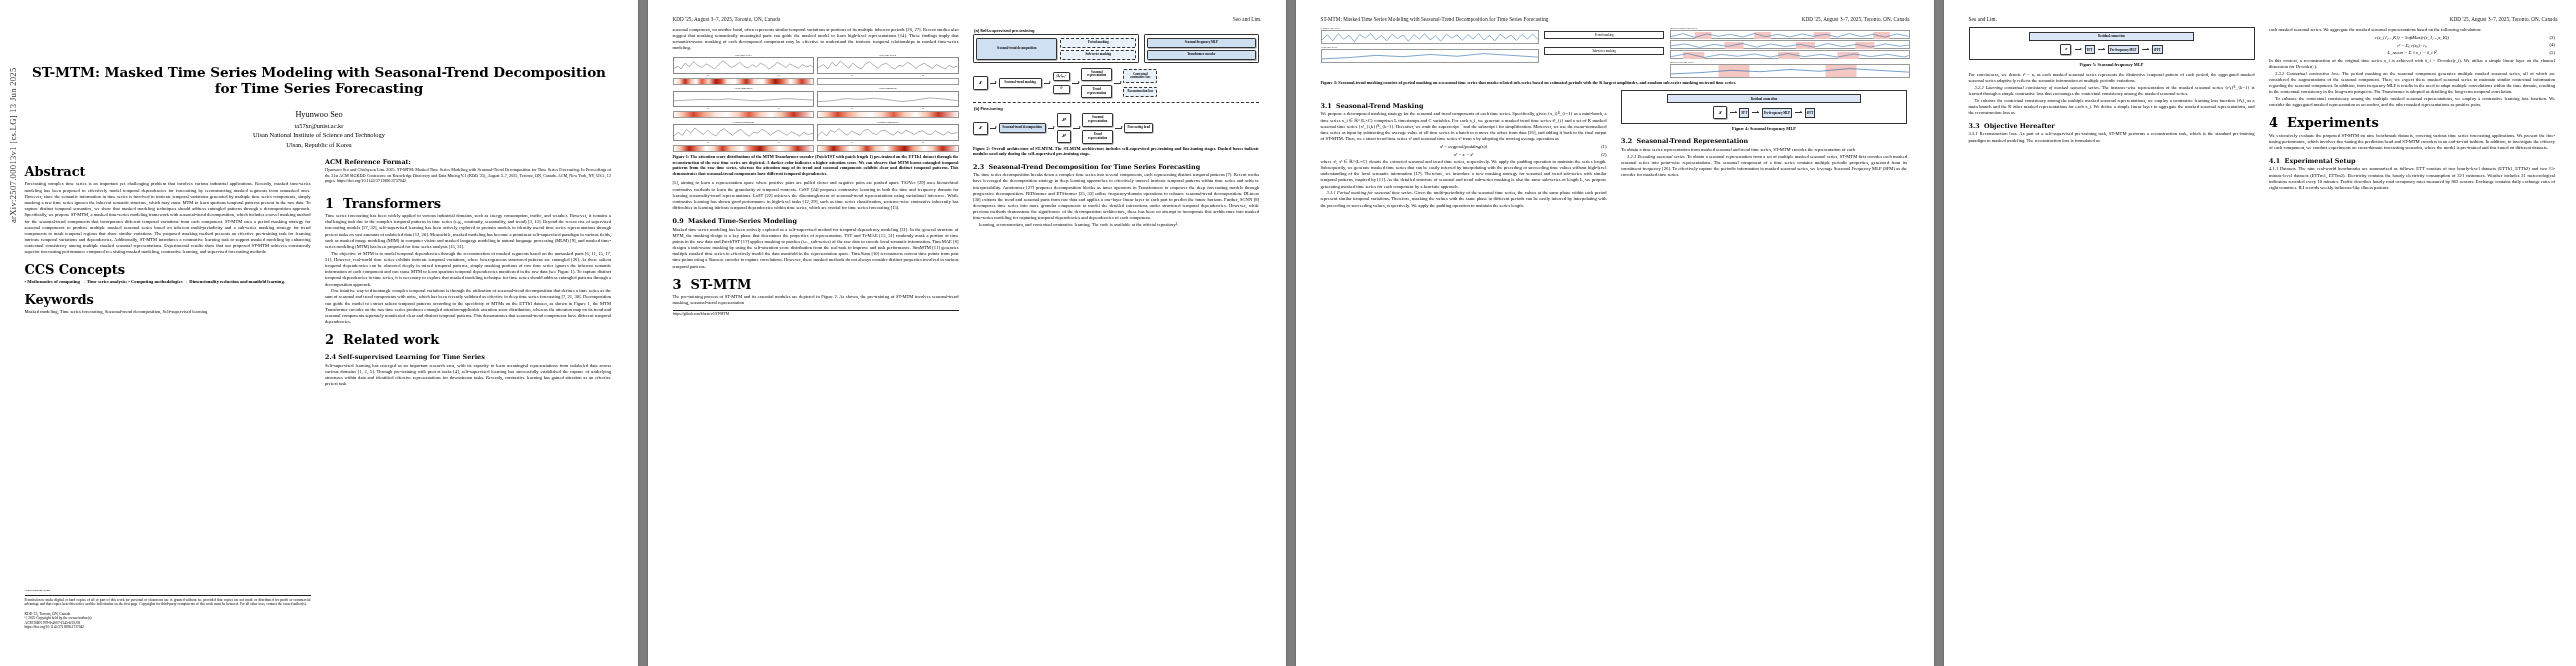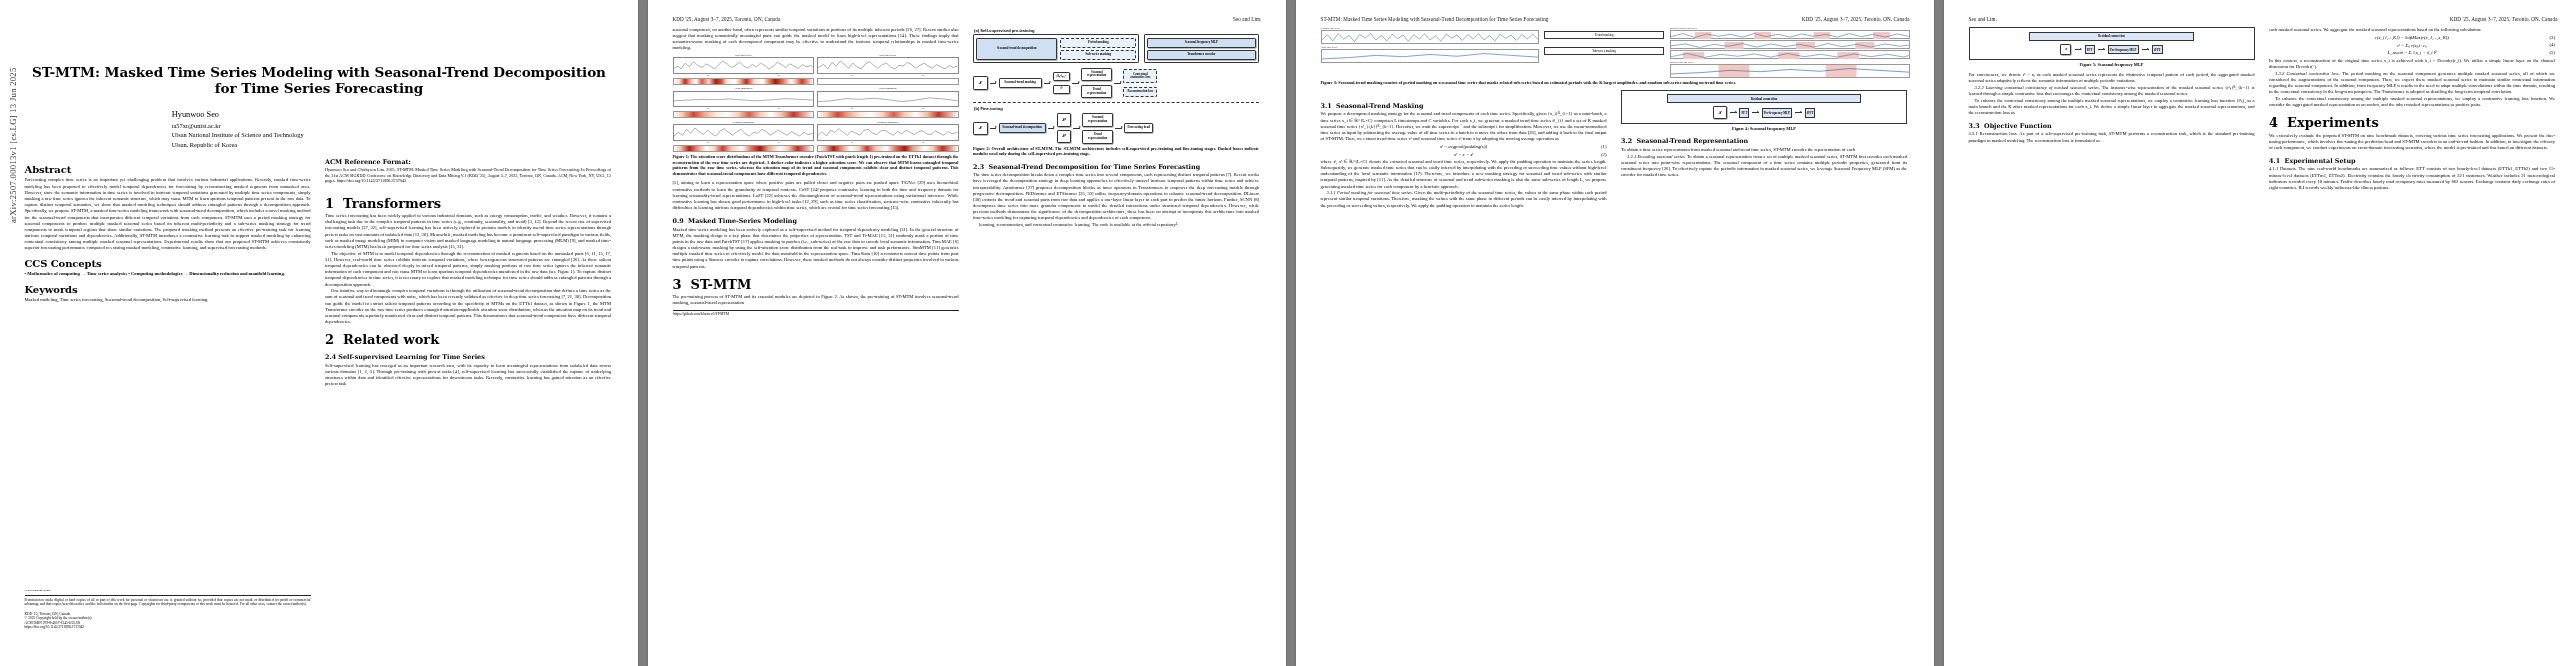--- a/index.html
+++ b/index.html
@@ -41,24 +41,24 @@
     display: flex; gap: 14.5px; height: 639px;
   }
   .col { width: 286px; position: relative; }
   .ttl {
     font-size: 13.6px; font-weight: bold; text-align: center;
     line-height: 1.22; letter-spacing: -0.1px;
     margin: 48px 0 12.2px 0;
     font-family: "DejaVu Serif", serif;
   }
   .authors { display: flex; justify-content: space-around; margin-bottom: 9px; }
-  .author { font-size: 6.4px; line-height: 1.42; width: 50%; }
+  .author { text-align: center; font-size: 6.4px; line-height: 1.42; width: 50%; }
   .author .nm { font-size: 8.3px; margin-bottom: 0.6px; }
   h2.sec {
-    font-size: 10px; font-weight: bold; margin: 6.7px 0 2.2px 0;
+    font-size: 13px; font-weight: bold; margin: 6.7px 0 2.2px 0;
     font-family: "DejaVu Serif", serif; letter-spacing: -0.1px;
   }
   h2.secnum { font-size: 13px; font-weight: bold; margin: 7.2px 0 2.2px 0;
     font-family: "DejaVu Serif", serif; }
   h3.sub { font-size: 6.4px; font-weight: bold; margin: 5.6px 0 1.7px 0;
     font-family: "DejaVu Serif", serif; }
   p.body {
     font-size: 4.6px; line-height: 1.345; text-align: justify;
     margin: 0 0 0.6px 0; text-indent: 6.1px; hyphens: auto;
   }
@@ -516,21 +516,21 @@
         </div>
 
         <p class="body noind">For conciseness, we denote r̄ˢ = r̄ₖ as each masked seasonal series represents the distinctive temporal pattern of each period, the aggregated masked seasonal series adaptively reflects the semantic information of multiple periodic variations.</p>
         <p class="body">
           <span class="it">3.2.2  Learning contextual consistency of masked seasonal series.</span>
           <span>The instance-wise representation of the masked seasonal series {r̄ˢₖ}ᴷ_{k=1} is learned through a simple contrastive loss that encourages the contextual consistency among the masked seasonal series.</span>
         </p>
         <p class="body">To enhance the contextual consistency among the multiple masked seasonal representations, we employ a contrastive learning loss function {r̄ˢₖ}, as a main branch and the K other masked representations for each x_i. We define a simple linear layer to aggregate the masked seasonal representations, and the reconstruction loss as</p>
 
         <h3 class="sub">
-          <span>3.3</span>&nbsp;&nbsp;<span>Objective Function</span>
+          <span>3.3</span>&nbsp;&nbsp;<span>Objective Hereafter</span>
         </h3>
         <p class="body noind">3.3.1  Reconstruction loss. As part of a self-supervised pre-training task, ST-MTM performs a reconstruction task, which is the standard pre-training paradigm in masked modeling. The reconstruction loss is formulated as</p>
       </div>
 
       <div class="col">
         <p class="body noind">each masked seasonal series. We aggregate the masked seasonal representations based on the following calculation:</p>
         <div class="eq">
           <span>r(x_{1,...,K}) = SoftMax(r(x_1,...,x_K))</span>
           <span class="num">(3)</span>
         </div>

